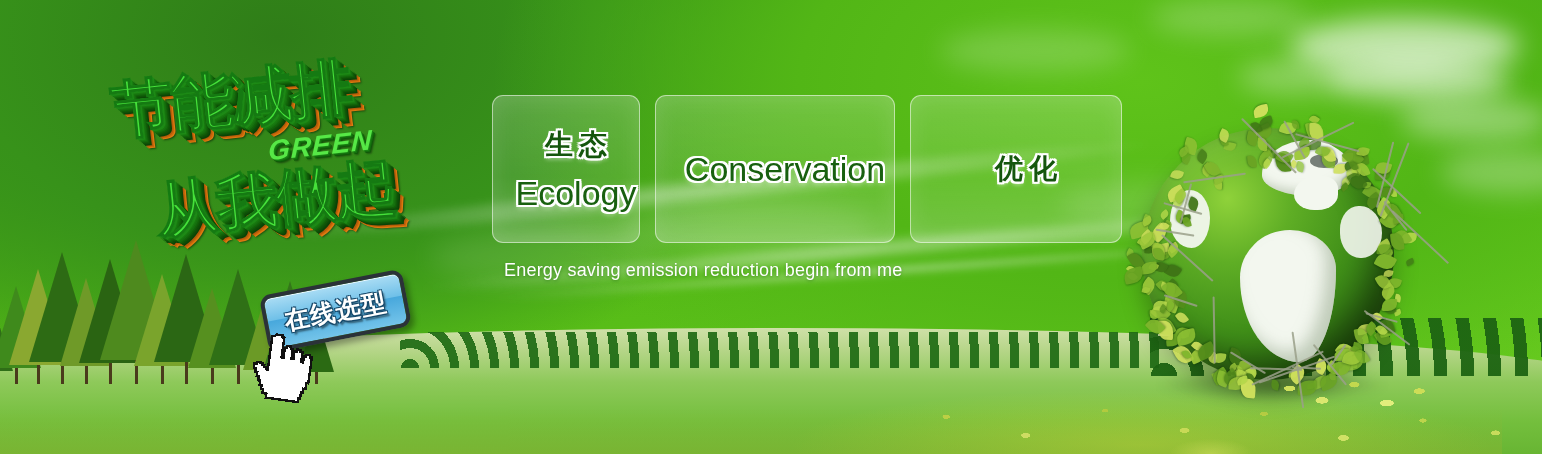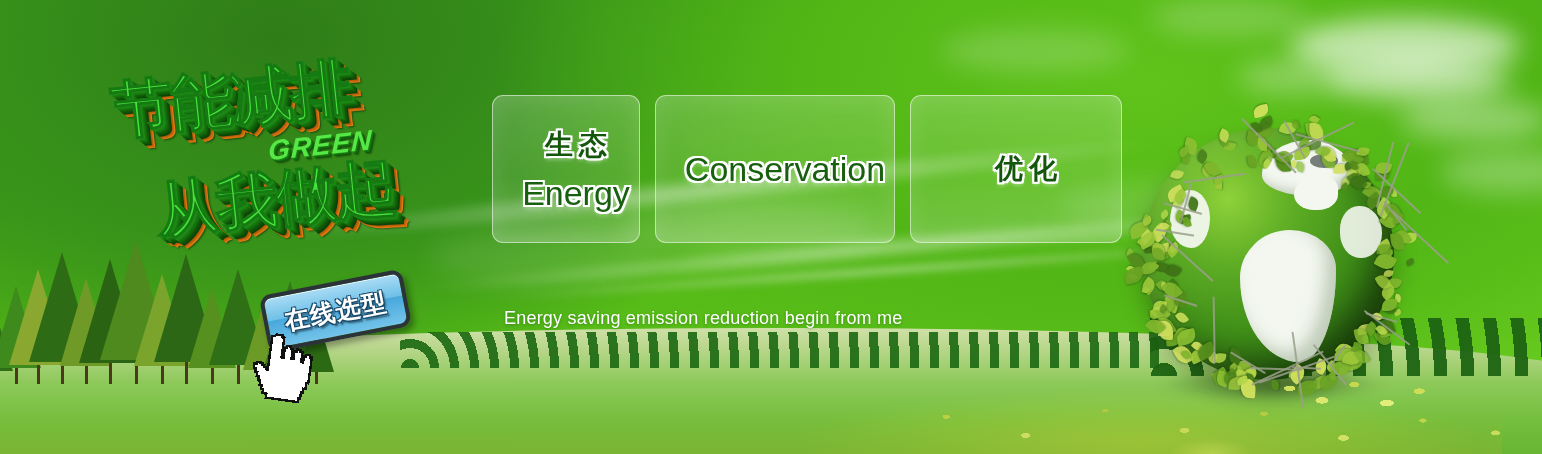--- a/index.html
+++ b/index.html
@@ -107,21 +107,21 @@
   .c1{width:148px;} .c2{width:240px;} .c3{width:212px;}
   .card .zh{font-size:28px;font-weight:bold;color:#15560d;
     text-shadow:-2px -2px 0 #fff,2px -2px 0 #fff,-2px 2px 0 #fff,2px 2px 0 #fff,
                 -2px 0 0 #fff,2px 0 0 #fff,0 -2px 0 #fff,0 2px 0 #fff, 0 3px 4px rgba(255,255,255,.6);
     letter-spacing:6px;text-indent:6px;}
   .card .en{font-size:34px;font-weight:normal;color:#18600f;
     text-shadow:-2px -2px 0 #fff,2px -2px 0 #fff,-2px 2px 0 #fff,2px 2px 0 #fff,
                 -2px 0 0 #fff,2px 0 0 #fff,0 -2px 0 #fff,0 2px 0 #fff, 0 3px 5px rgba(255,255,255,.55);}
 
   .tagline{position:absolute;left:504px;top:260px;font-size:18px;color:#ffffff;
-    letter-spacing:.2px;text-shadow:0 1px 3px rgba(0,60,0,.35);margin-top:48px;}
+    letter-spacing:.2px;text-shadow:0 1px 3px rgba(0,60,0,.35);}
 
   
   .globe-wrap{position:absolute;left:1118px;top:118px;width:300px;height:312px;}
   .globe{position:absolute;left:24px;top:10px;width:252px;height:252px;border-radius:50%;
     background:
       radial-gradient(circle at 34% 28%, #8fd23a 0%, #5fae25 26%, #3f8e18 55%, #245c0e 84%, #143d08 100%);
     box-shadow:inset -14px -16px 34px rgba(0,0,0,.45), inset 10px 10px 26px rgba(200,255,120,.22), 0 14px 24px rgba(0,0,0,.28);
     overflow:hidden;}
   .cont{position:absolute;background:#f3f7ef;filter:blur(.3px);}
   .cont-na{left:120px;top:12px;width:92px;height:56px;border-radius:56% 42% 48% 60% / 66% 50% 54% 40%;
@@ -242,21 +242,21 @@
   </div>
   <div class="cursor-hand">
     <svg width="74" height="78" viewBox="0 0 37 39" shape-rendering="crispEdges">
       <path d="M12 3h3v1h1v10h1V9h1v-1h2v1h1v5h1v-4h1v-1h2v1h1v5h1v-3h1v-1h2v1h1v13h-1v3h-1v2h-1v3h-1v2H11v-2H9v-2H8v-2H7v-2H6v-2H5v-2H4v-2H3v-2h1v-1h3v1h1v1h1v1h1V4h1z" fill="#ffffff" stroke="#111111" stroke-width="1.2"></path>
     </svg>
   </div>
 
   <div class="cards">
     <div class="card c1">
       <div class="zh">生态</div>
-      <div class="en">Energy</div>
+      <div class="en">Ecology</div>
     </div>
     <div class="card c2">
       <div class="en">Conservation</div>
     </div>
     <div class="card c3">
       <div class="zh">优化</div>
     </div>
   </div>
 
   <div class="tagline">Energy saving emission reduction begin from me</div>

